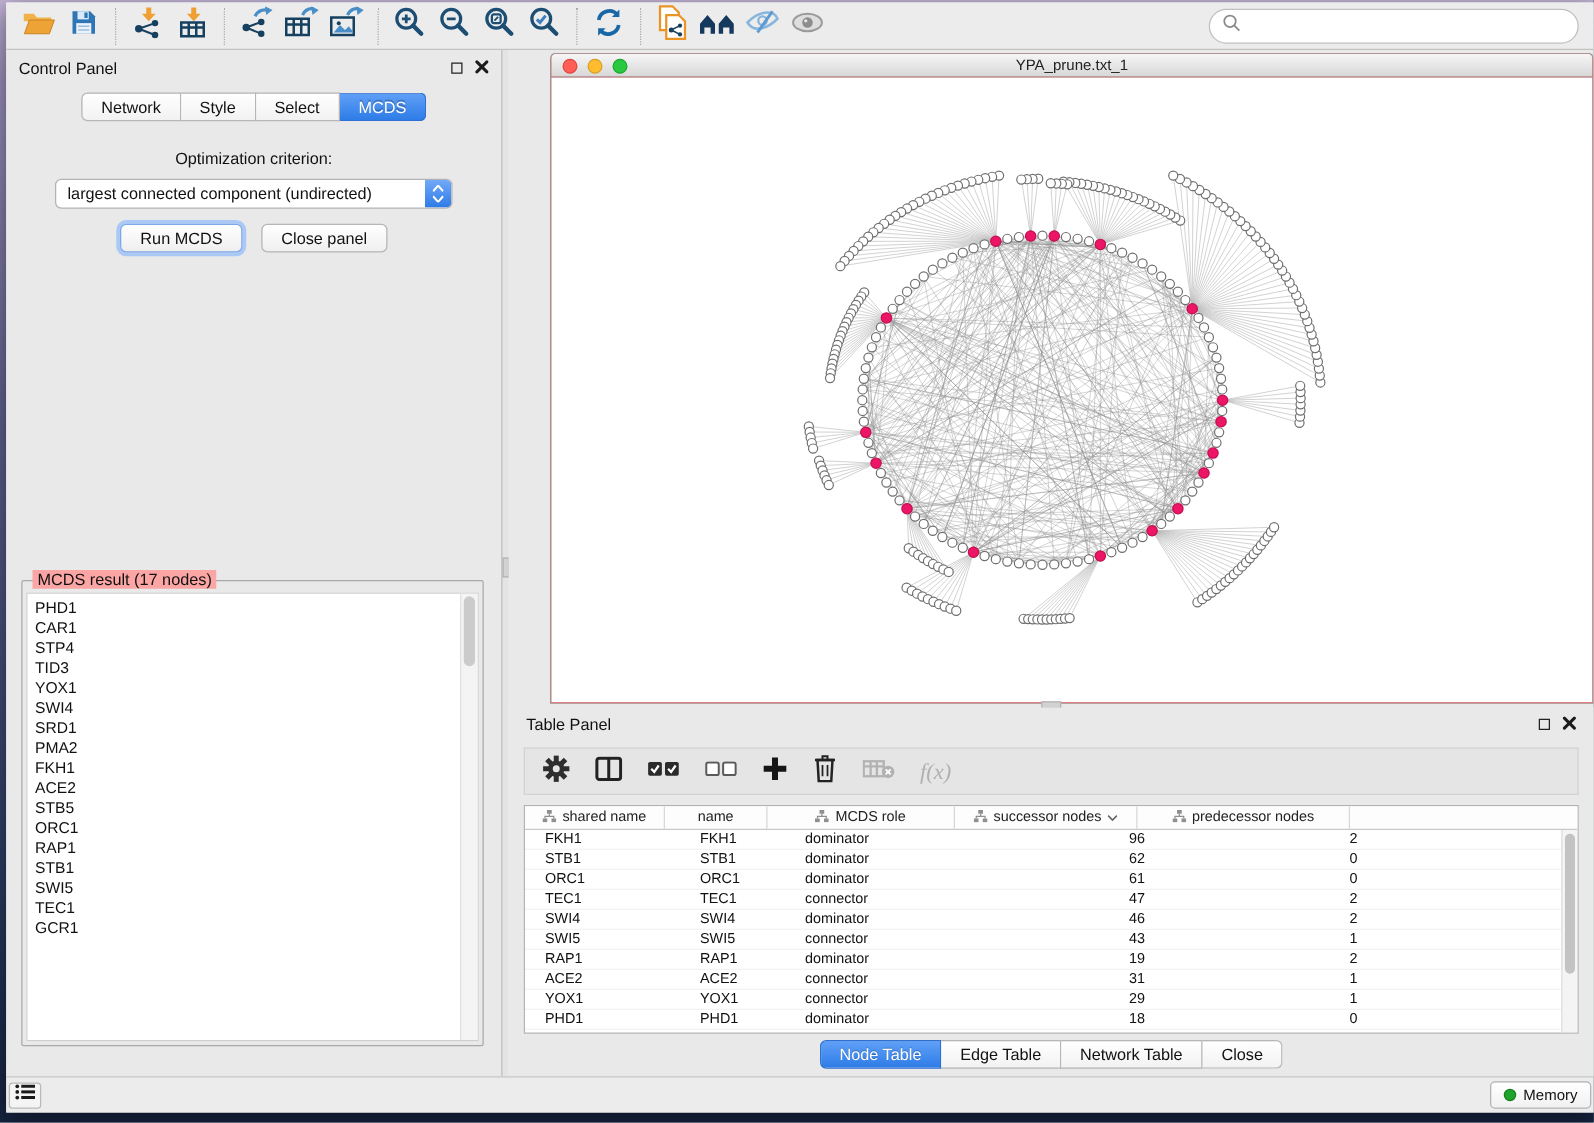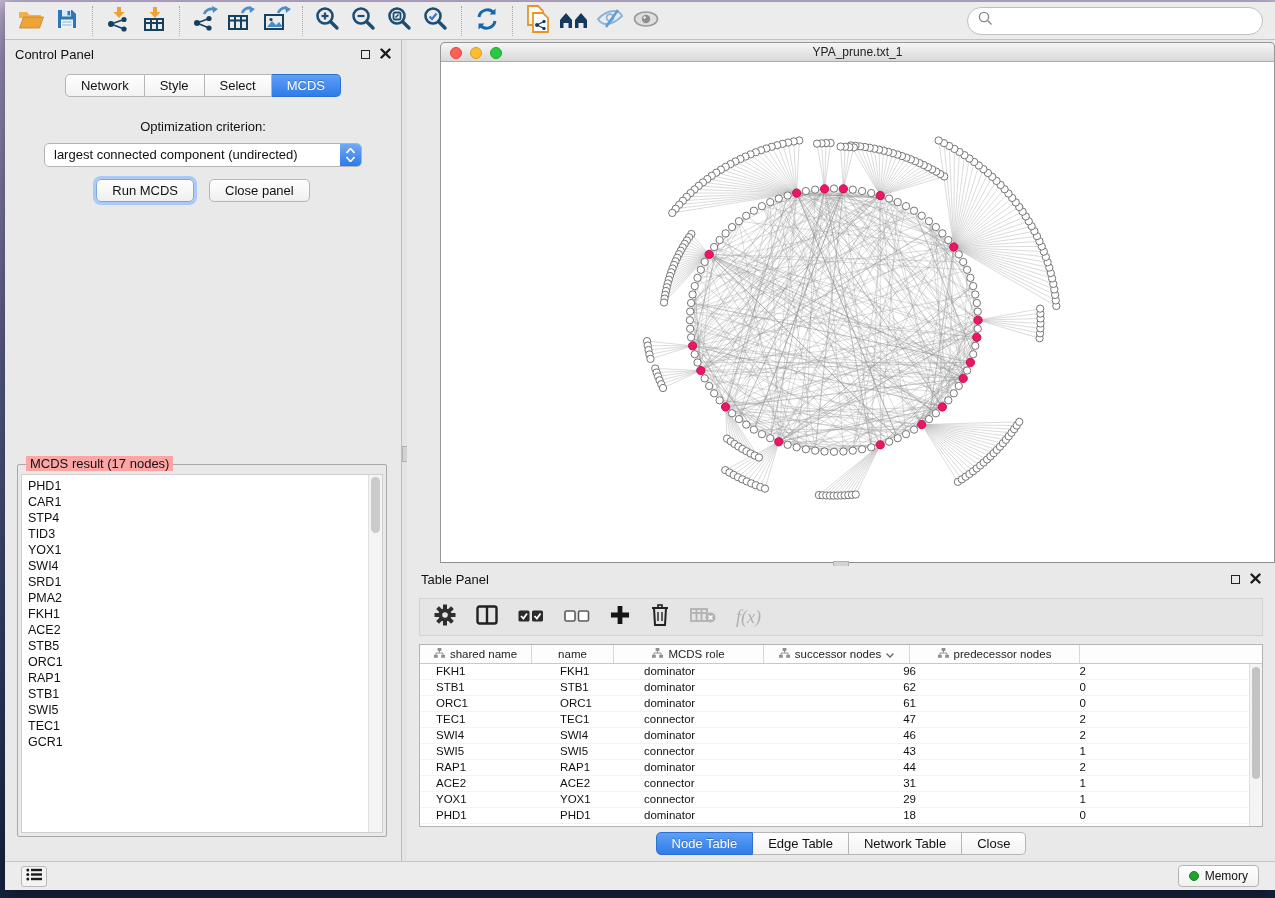--- a/index.html
+++ b/index.html
@@ -103,21 +103,21 @@
   .td.l { text-align:left; }
   .td.r { text-align:right; }
   .t-scroll { position:absolute; right:0; top:19px; bottom:0; width:13px; background:#f4f4f4;
     border-left:1px solid #dedede; }
   .t-scroll .thumb { position:absolute; top:3px; left:2px; width:8px; height:112px;
     background:#c3c3c3; border-radius:4px; }
   .bottom-tabs { position:absolute; bottom:6px; left:0; right:0; display:flex; justify-content:center; }
 
   
   .status-bar { position:absolute; bottom:0; left:0; right:0; height:29px; background:#ececec;
-    border-top:1px solid #c6c6c6; display:flex; align-items:center; padding:0 16px; }
+    border-top:1px solid #c6c6c6; display:flex; align-items:center; padding:0 2px; }
   .list-btn { width:26px; height:21px; background:#f4f4f4; border:1px solid #b9b9b9; border-radius:3px;
     display:flex; align-items:center; justify-content:center; }
   .memory-btn { margin-left:auto; display:flex; align-items:center; gap:6px; font-size:12px;
     background:linear-gradient(#ffffff,#f1f1f1); border:1px solid #b3b3b3; border-radius:4px;
     padding:3px 10px; color:#111; }
   .mem-dot { width:10px; height:10px; border-radius:50%; background:#1ea32c; border:1px solid #15821f; }
 </style>
 </head>
 <body>
 
@@ -1384,21 +1384,21 @@
                 <div class="td l" style="width: 132px; padding-left: 16px;">SWI5</div>
                 <div class="td l" style="width: 82px; padding-left: 8px;">SWI5</div>
                 <div class="td l" style="width: 150px; padding-left: 10px;">connector</div>
                 <div class="td r" style="width: 146px; padding-right: 14px;">43</div>
                 <div class="td r" style="width: 170px; padding-right: 14px;">1</div>
               </div>
               <div class="trow">
                 <div class="td l" style="width: 132px; padding-left: 16px;">RAP1</div>
                 <div class="td l" style="width: 82px; padding-left: 8px;">RAP1</div>
                 <div class="td l" style="width: 150px; padding-left: 10px;">dominator</div>
-                <div class="td r" style="width: 146px; padding-right: 14px;">44</div>
+                <div class="td r" style="width: 146px; padding-right: 14px;">19</div>
                 <div class="td r" style="width: 170px; padding-right: 14px;">2</div>
               </div>
               <div class="trow">
                 <div class="td l" style="width: 132px; padding-left: 16px;">ACE2</div>
                 <div class="td l" style="width: 82px; padding-left: 8px;">ACE2</div>
                 <div class="td l" style="width: 150px; padding-left: 10px;">connector</div>
                 <div class="td r" style="width: 146px; padding-right: 14px;">31</div>
                 <div class="td r" style="width: 170px; padding-right: 14px;">1</div>
               </div>
               <div class="trow">

